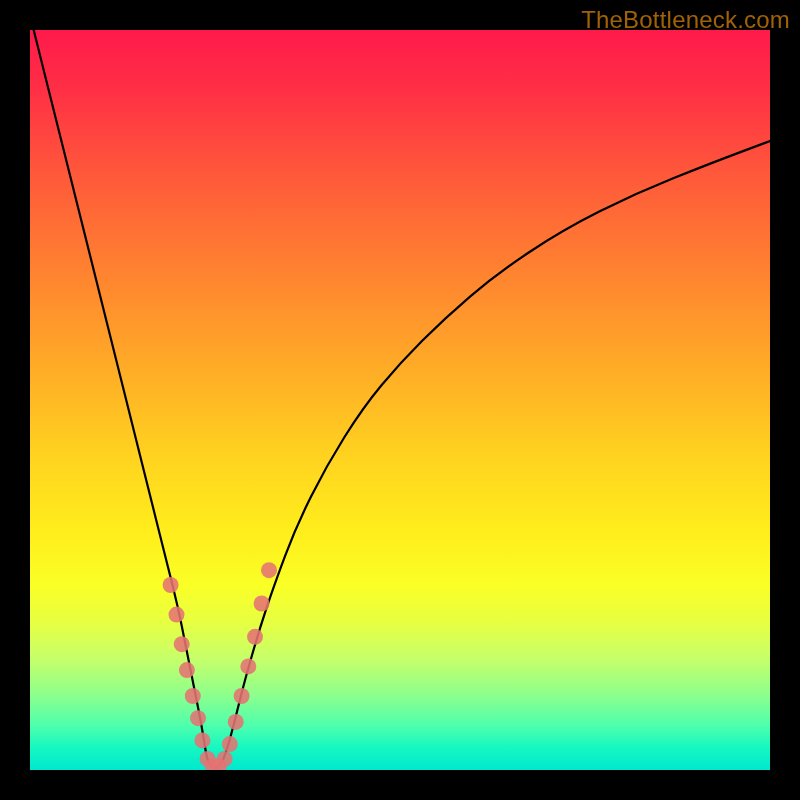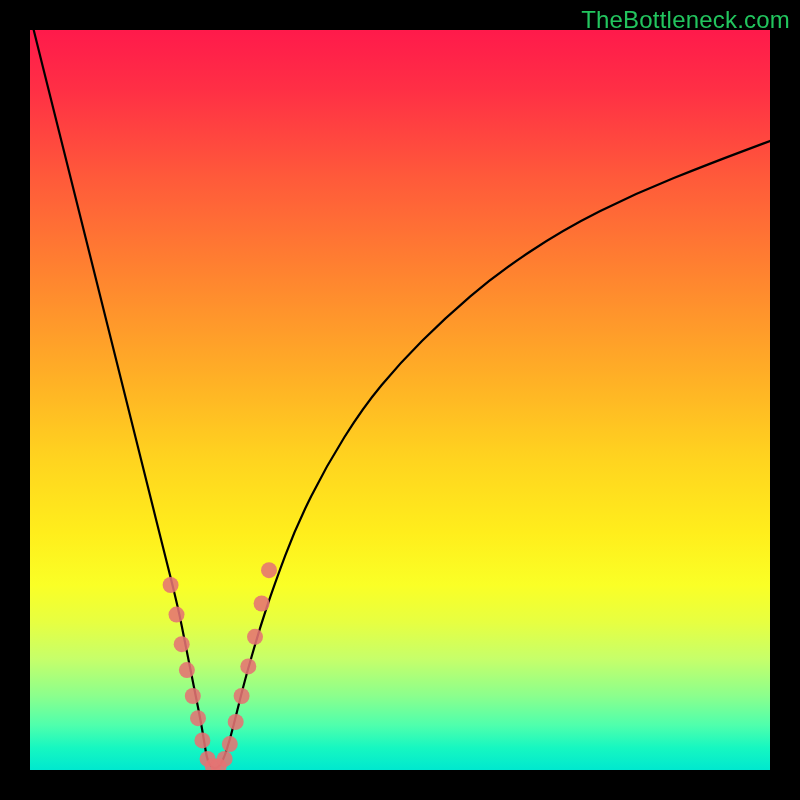--- a/index.html
+++ b/index.html
@@ -36,21 +36,21 @@
       #c6ff6a 85%,
       #8bff8d 90%,
       #4effad 94%,
       #16f7c1 97%,
       #00e8cf 100%);
   }
   .watermark {
     position: absolute;
     top: 6px;
     right: 10px;
-    color: #22c55e;
+    color: #a16207;
     font-size: 24px;
     font-weight: 400;
     letter-spacing: 0.2px;
     user-select: none;
   }
   svg.curve {
     position: absolute;
     left: 0; top: 0;
     width: 740px; height: 740px;
   }

